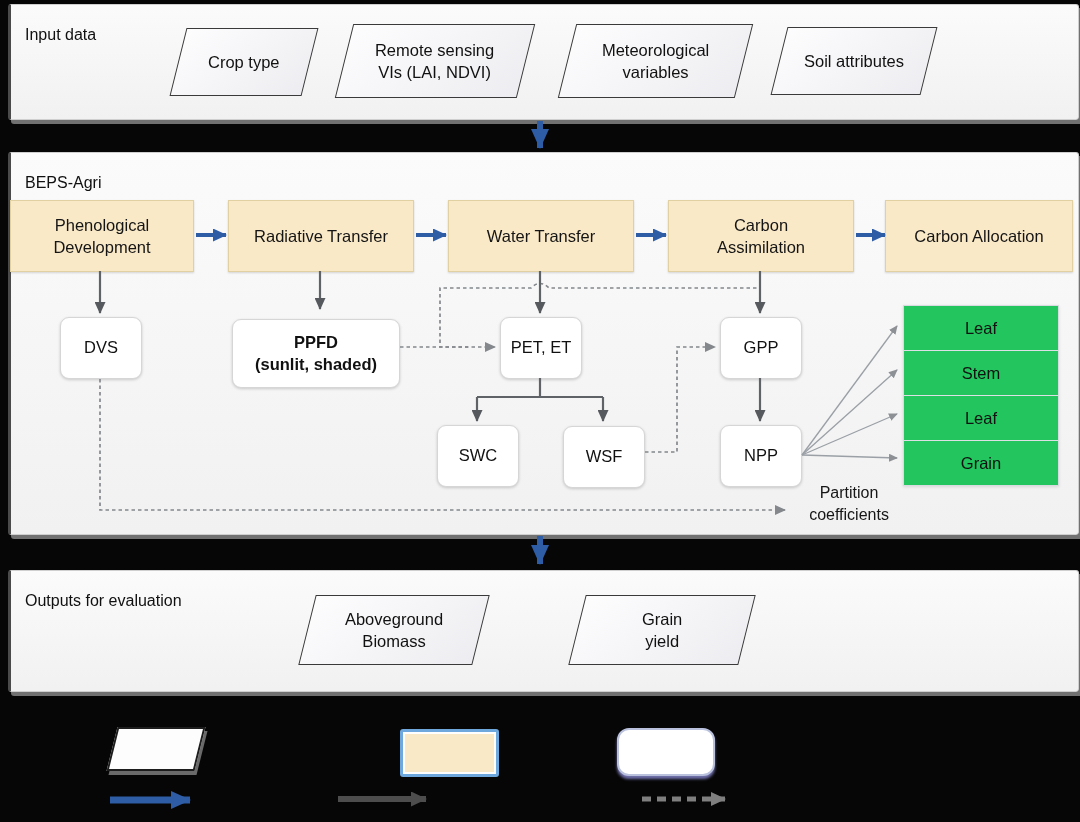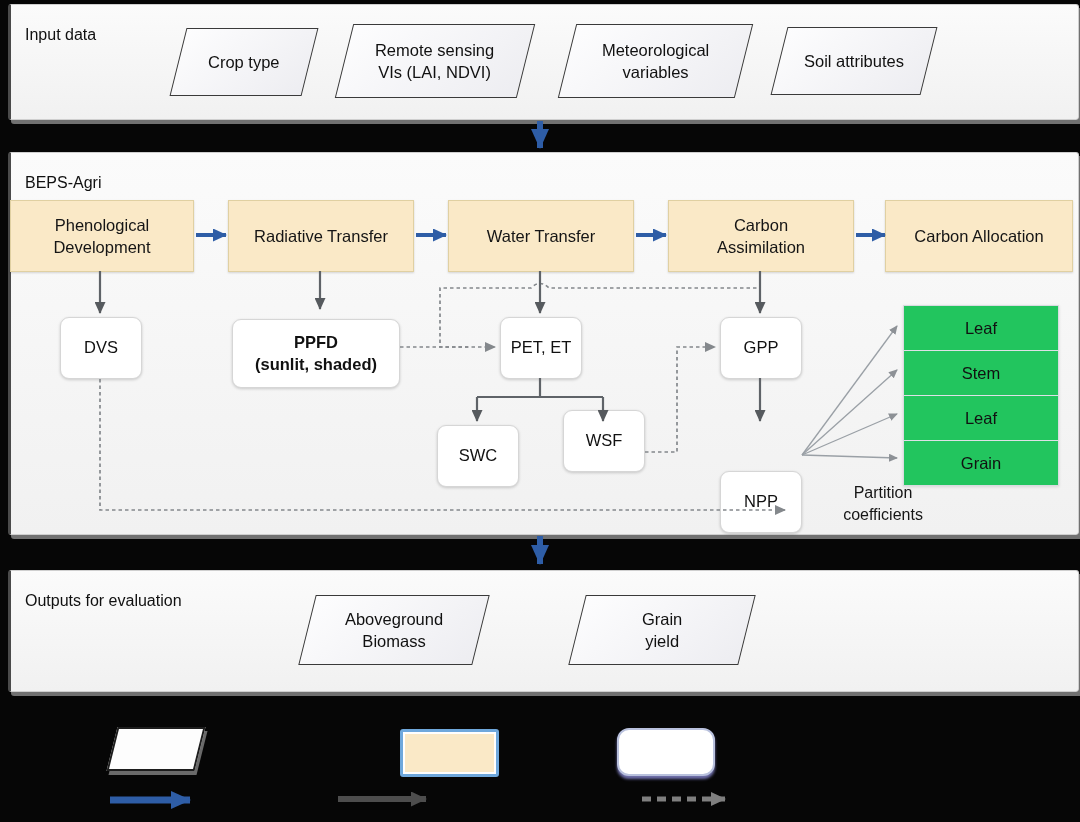--- a/index.html
+++ b/index.html
@@ -23,21 +23,21 @@
   .node{position:absolute;background:#ffffff;border:1px solid #d6d6d6;border-radius:9px;
         display:flex;align-items:center;justify-content:center;text-align:center;
         font-size:16.5px;line-height:1.3;white-space:pre-line;color:#111;
         box-shadow:0 1px 3px rgba(0,0,0,.18);}
   
   .organ-table{position:absolute;left:903px;top:305px;width:154px;background:#22c55e;
                border:1px solid #d8dce0;box-shadow:0 1px 3px rgba(0,0,0,.12);}
   .organ-row{height:44px;display:flex;align-items:center;justify-content:center;
              font-size:16.5px;color:#111;border-bottom:1px solid #dde1e6;}
   .organ-row:last-child{border-bottom:none;}
-  .annotation{position:absolute;left:824px;top:482px;width:118px;text-align:center;
+  .annotation{position:absolute;left:790px;top:482px;width:118px;text-align:center;
               font-size:16px;line-height:1.4;white-space:pre-line;color:#161616;}
   svg.wires{position:absolute;left:0;top:0;z-index:6;pointer-events:none;}
   .shape-layer{position:absolute;inset:0;z-index:3;}
   
   .legend-para{position:absolute;left:112px;top:727px;width:84px;height:40px;transform:skewX(-14deg);
                background:#fdfdfd;border:2px solid #1d1d1d;box-shadow:3px 4px 0 rgba(125,125,125,.85);}
   .legend-module{position:absolute;left:400px;top:729px;width:93px;height:42px;background:#fae9c7;
                  border:3px solid #6fa8dc;border-radius:3px;box-shadow:inset 0 0 0 2px #ffffff;}
   .legend-node{position:absolute;left:617px;top:728px;width:94px;height:44px;background:#ffffff;
                border:2px solid #b9c1dd;border-radius:12px;box-shadow:0 3px 3px rgba(140,140,215,.8);}
@@ -81,22 +81,22 @@
     <div class="module" style="left:668px;width:184px;"><span>Carbon
 Assimilation</span></div>
     <div class="module" style="left:885px;width:186px;"><span>Carbon Allocation</span></div>
 
     <div class="node" style="left:60px;top:317px;width:80px;height:60px;"><span>DVS</span></div>
     <div class="node" style="left:232px;top:319px;width:166px;height:67px;font-weight:bold;"><span>PPFD
 (sunlit, shaded)</span></div>
     <div class="node" style="left:500px;top:317px;width:80px;height:60px;justify-content:center;"><span>PET, ET</span></div>
     <div class="node" style="left:720px;top:317px;width:80px;height:60px;align-items:center;"><span>GPP</span></div>
     <div class="node" style="left:437px;top:425px;width:80px;height:60px;"><span>SWC</span></div>
-    <div class="node" style="left:563px;top:410px;width:80px;height:60px;"><span>WSF</span></div>
-    <div class="node" style="left:720px;top:425px;width:80px;height:60px;margin-top:46px;"><span>NPP</span></div>
+    <div class="node" style="left:563px;top:426px;width:80px;height:60px;"><span>WSF</span></div>
+    <div class="node" style="left:720px;top:425px;width:80px;height:60px;"><span>NPP</span></div>
 
     <div class="organ-table">
       <div class="organ-row">Leaf</div>
       <div class="organ-row">Stem</div>
       <div class="organ-row">Leaf</div>
       <div class="organ-row">Grain</div>
     </div>
 
     <div class="annotation">Partition
 coefficients</div>

